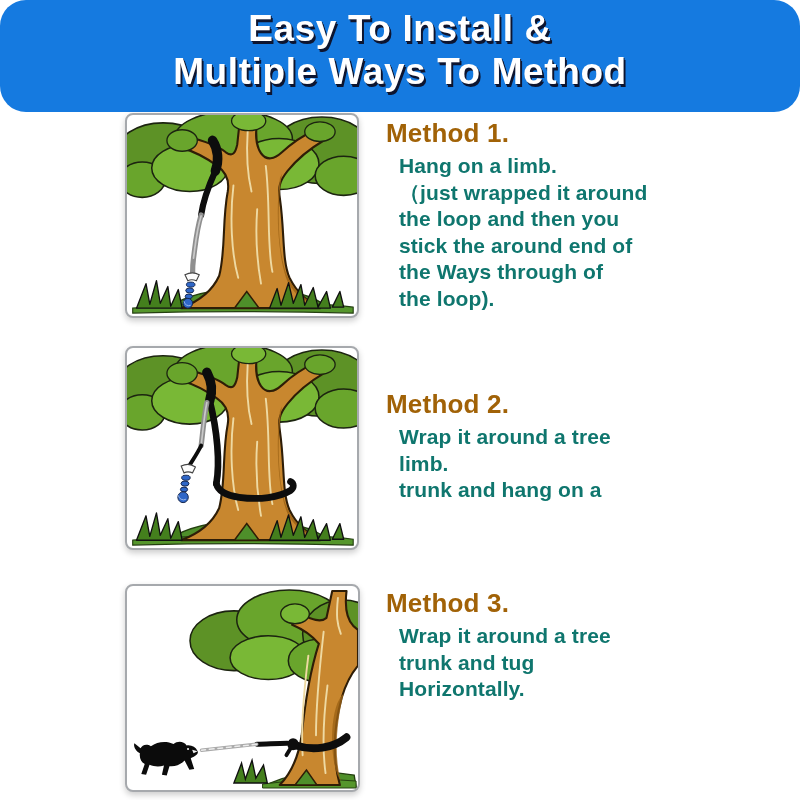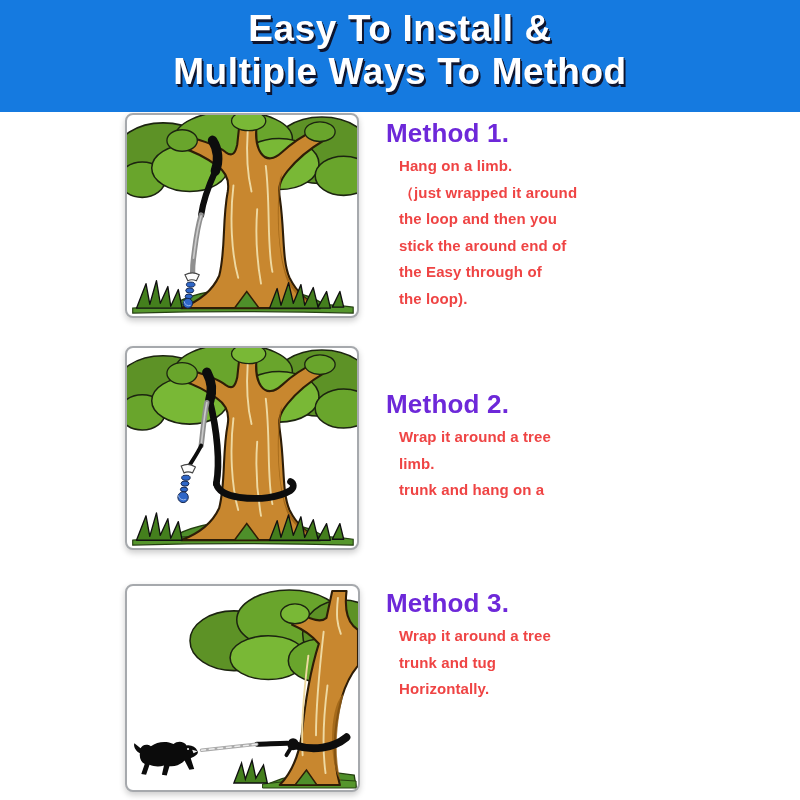--- a/index.html
+++ b/index.html
@@ -5,20 +5,21 @@
   html,body{margin:0;padding:0}
   body{
     width:800px;height:800px;position:relative;overflow:hidden;
     background:#ffffff;
     font-family:"Liberation Sans",sans-serif;
   }
   
   .header{
     position:absolute;left:0;top:0;width:800px;height:112px;
     background:#157ae0;
+    border-radius:26px;
   }
   .title-line{
     color:#ffffff;font-weight:800;font-size:37px;line-height:43px;
     text-align:center;letter-spacing:.6px;
     text-shadow:2px 3px 0 #0d1530,1px 1px 0 #0d1530;
   }
   .title-line.first{padding-top:7px}
   
   .panel{
     position:absolute;background:#ffffff;
@@ -29,25 +30,25 @@
   #panel-1{left:125px;top:113px;width:230px;height:201px}
   #panel-2{left:125px;top:346px;width:230px;height:200px}
   #panel-3{left:125px;top:584px;width:231px;height:204px}
   .panel svg{display:block;width:100%;height:100%}
   
   .method{position:absolute;width:402px}
   #method-1{left:386px;top:118px}
   #method-2{left:386px;top:389px}
   #method-3{left:386px;top:588px}
   .m-heading{
-    color:#6d28d9;font-size:26px;font-weight:bold;letter-spacing:.2px;
+    color:#a16207;font-size:26px;font-weight:bold;letter-spacing:.2px;
   }
   .m-body{padding-top:4px}
   .m-line{
-    color:#ef4444;font-size:15px;font-weight:bold;line-height:26.5px;
+    color:#0f766e;font-size:21px;font-weight:bold;line-height:26.5px;
     padding-left:13px;letter-spacing:.1px;
   }
   .defs-holder{position:absolute;width:0;height:0;overflow:hidden}
 </style>
 </head>
 <body>
 
 <svg class="defs-holder" aria-hidden="true">
   <defs>
     <g id="treeA">
@@ -187,21 +188,21 @@
   </svg>
 </div>
 
 <div class="method" id="method-1">
   <div class="m-heading">Method 1.</div>
   <div class="m-body">
     <div class="m-line">Hang on a limb.</div>
     <div class="m-line">（just wrapped it around</div>
     <div class="m-line">the loop and then you</div>
     <div class="m-line">stick the around end of</div>
-    <div class="m-line">the Easy through of</div>
+    <div class="m-line">the Ways through of</div>
     <div class="m-line">the loop).</div>
   </div>
 </div>
 
 <div class="method" id="method-2">
   <div class="m-heading">Method 2.</div>
   <div class="m-body">
     <div class="m-line">Wrap it around a tree</div>
     <div class="m-line">limb.</div>
     <div class="m-line">trunk and hang on a</div>

